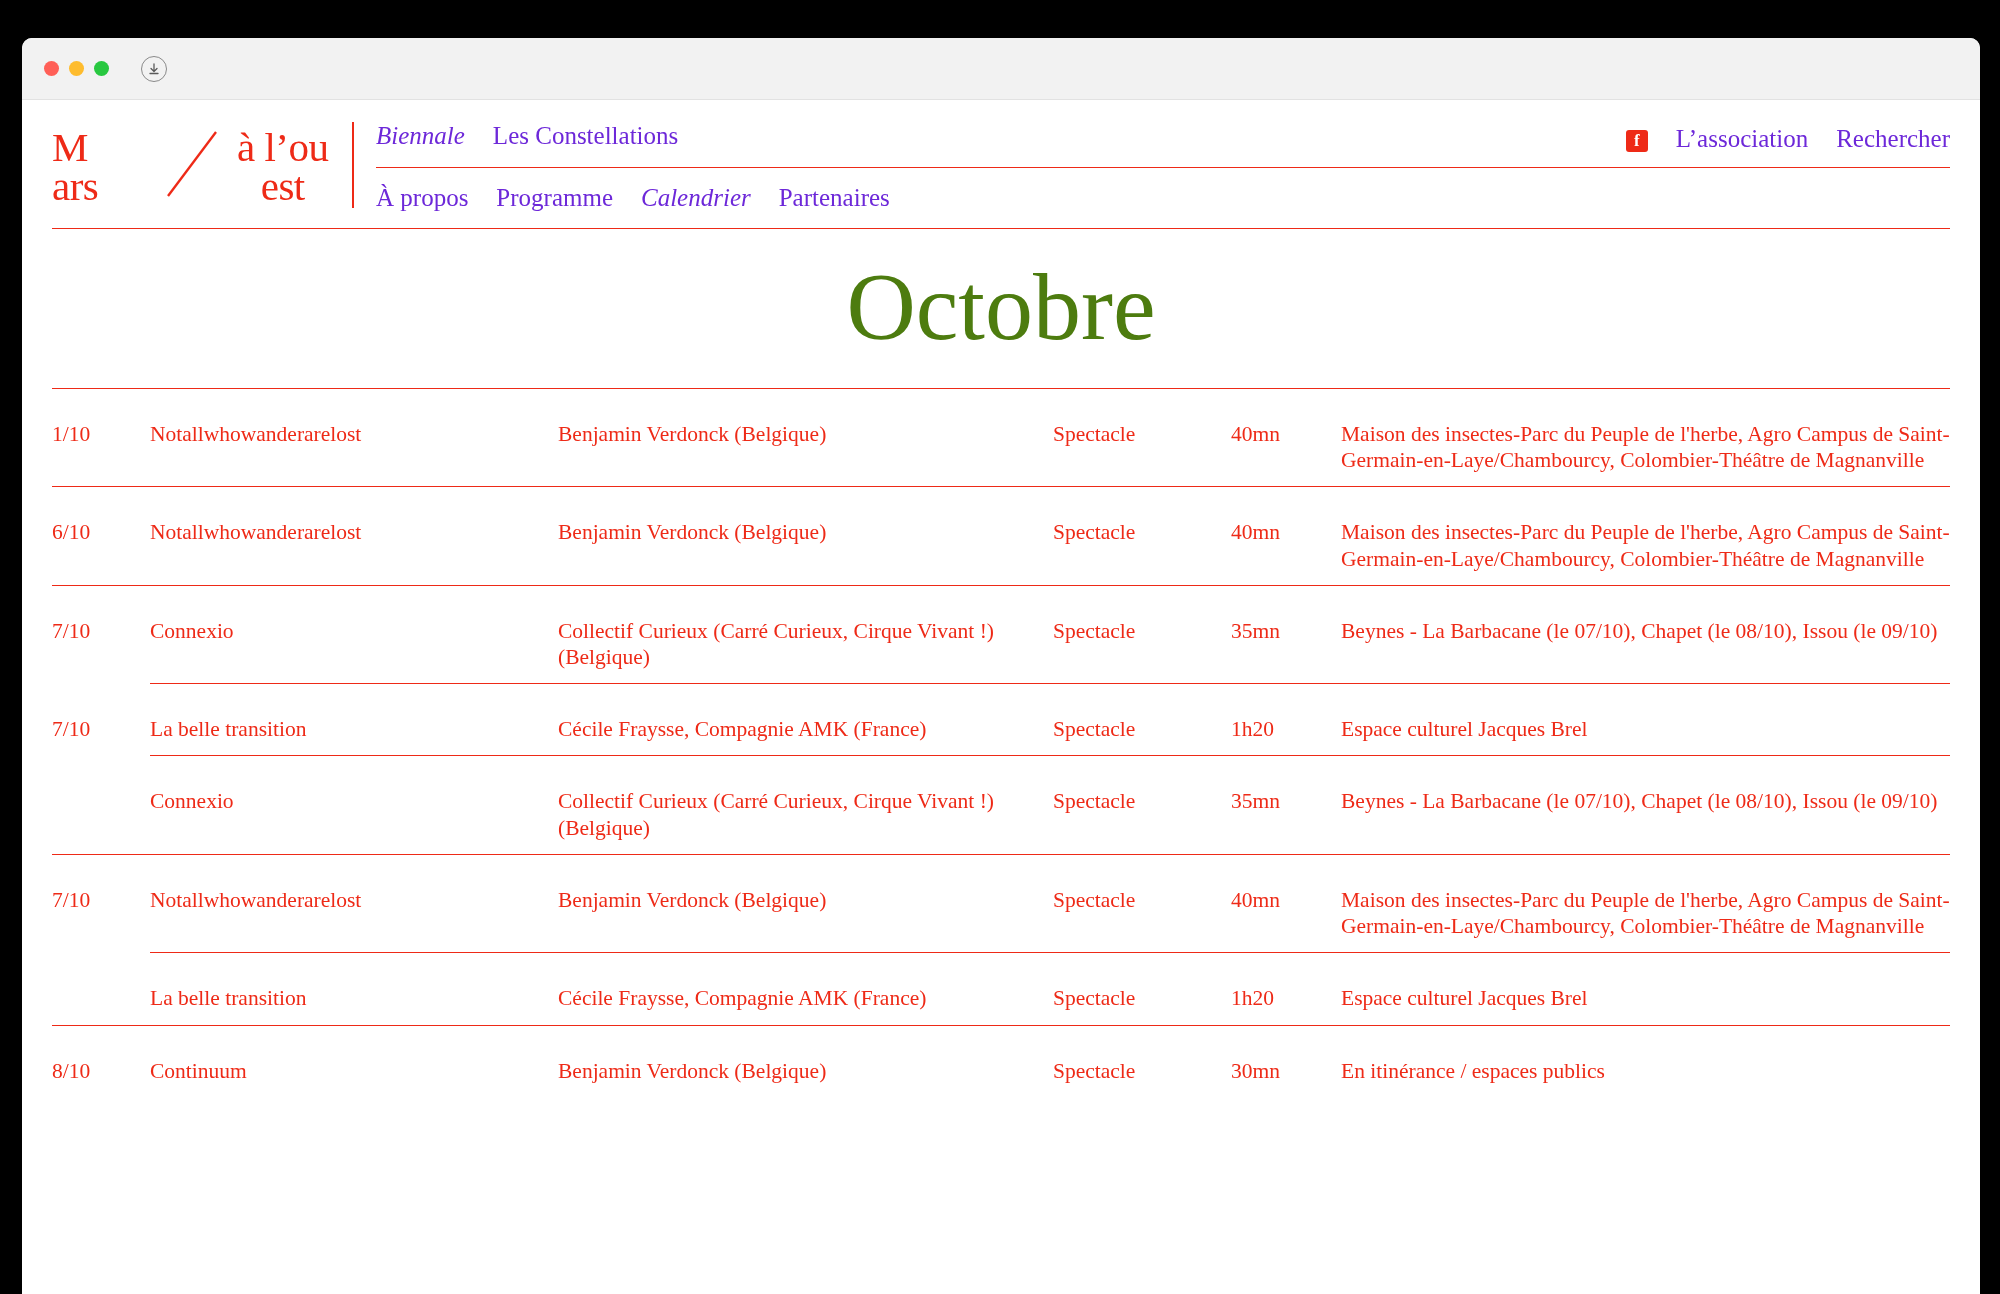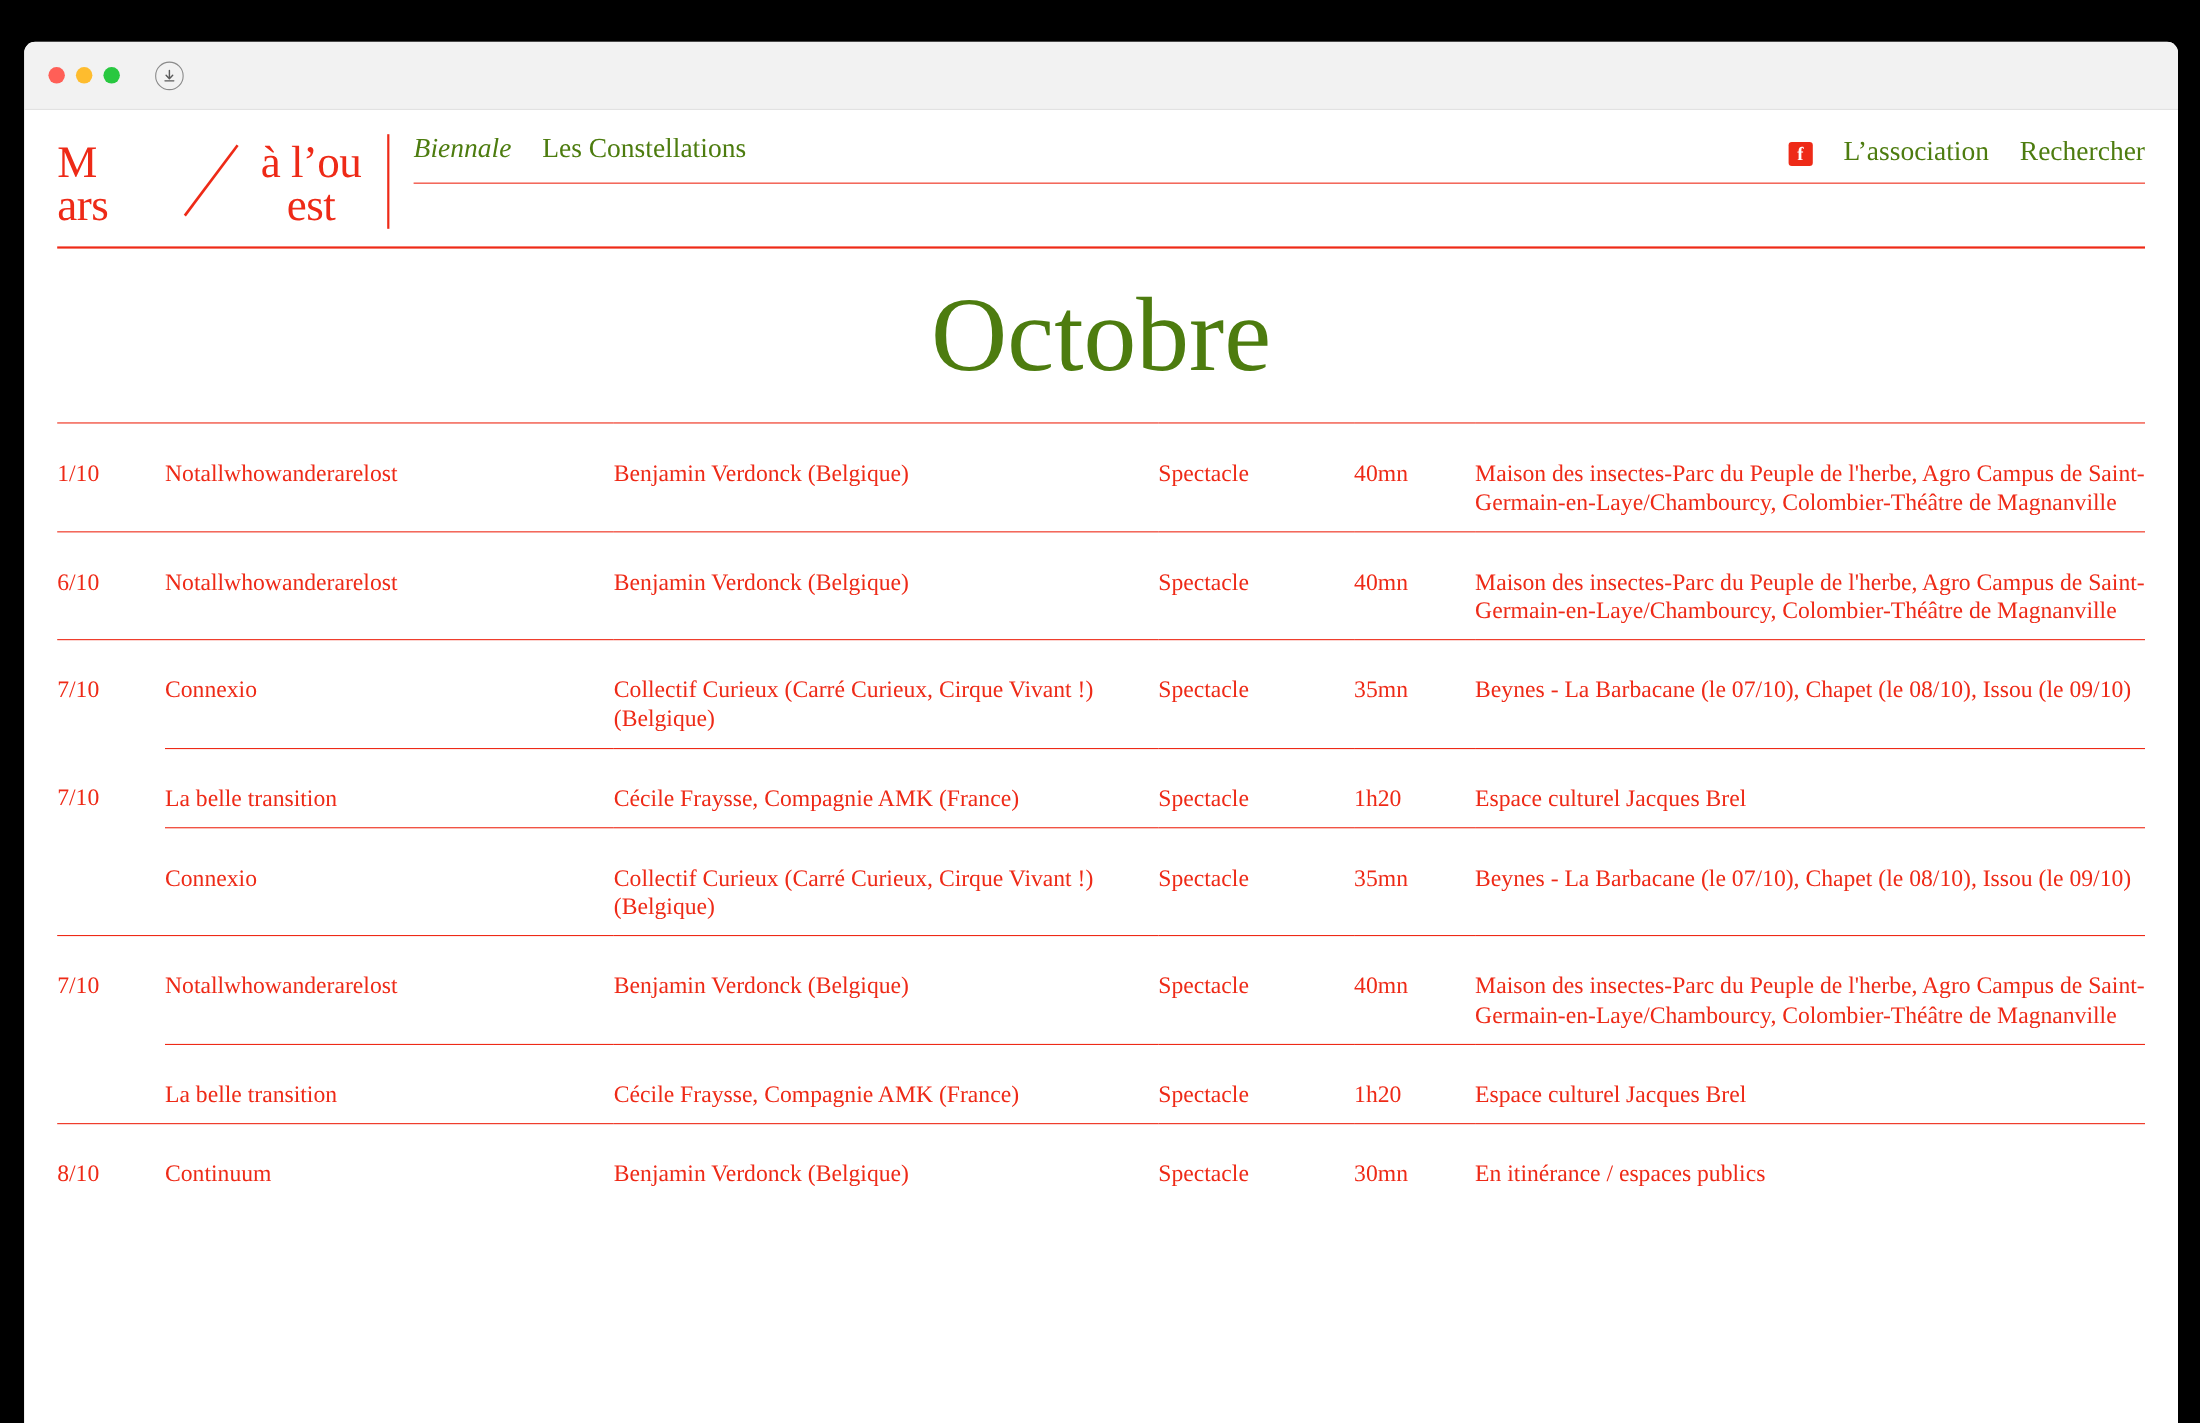--- a/index.html
+++ b/index.html
@@ -84,21 +84,21 @@
     height: 86px;
   }
   .nav-block { flex: 1; padding-top: 4px; }
   .nav-row {
     display: flex;
     align-items: baseline;
   }
   .nav-row.top { padding-bottom: 14px; border-bottom: 1.6px solid #ee2a17; }
   .nav-row.bottom { padding-top: 16px; }
   .nav-item {
-    color: #4d7c0f;
+    color: #6d28d9;
     font-size: 25px;
     margin-right: 28px;
     white-space: nowrap;
     cursor: pointer;
   }
   .nav-item.italic { font-style: italic; }
   .nav-right {
     margin-left: auto;
     display: flex;
     align-items: center;
@@ -199,20 +199,26 @@
       <div class="nav-block">
         <div class="nav-row top">
           <span class="nav-item italic">Biennale</span>
           <span class="nav-item">Les Constellations</span>
           <span class="nav-right">
             <span class="fb-icon">f</span>
             <span class="nav-item">L’association</span>
             <span class="nav-item">Rechercher</span>
           </span>
         </div>
+        <div class="nav-row bottom">
+          <span class="nav-item">À propos</span>
+          <span class="nav-item">Programme</span>
+          <span class="nav-item italic">Calendrier</span>
+          <span class="nav-item">Partenaires</span>
+        </div>
       </div>
     </div>
 
     <div class="header-rule"></div>
 
     <h1 class="month-title">Octobre</h1>
 
     <table class="cal">
       <tbody>
         <tr class="rowline">

